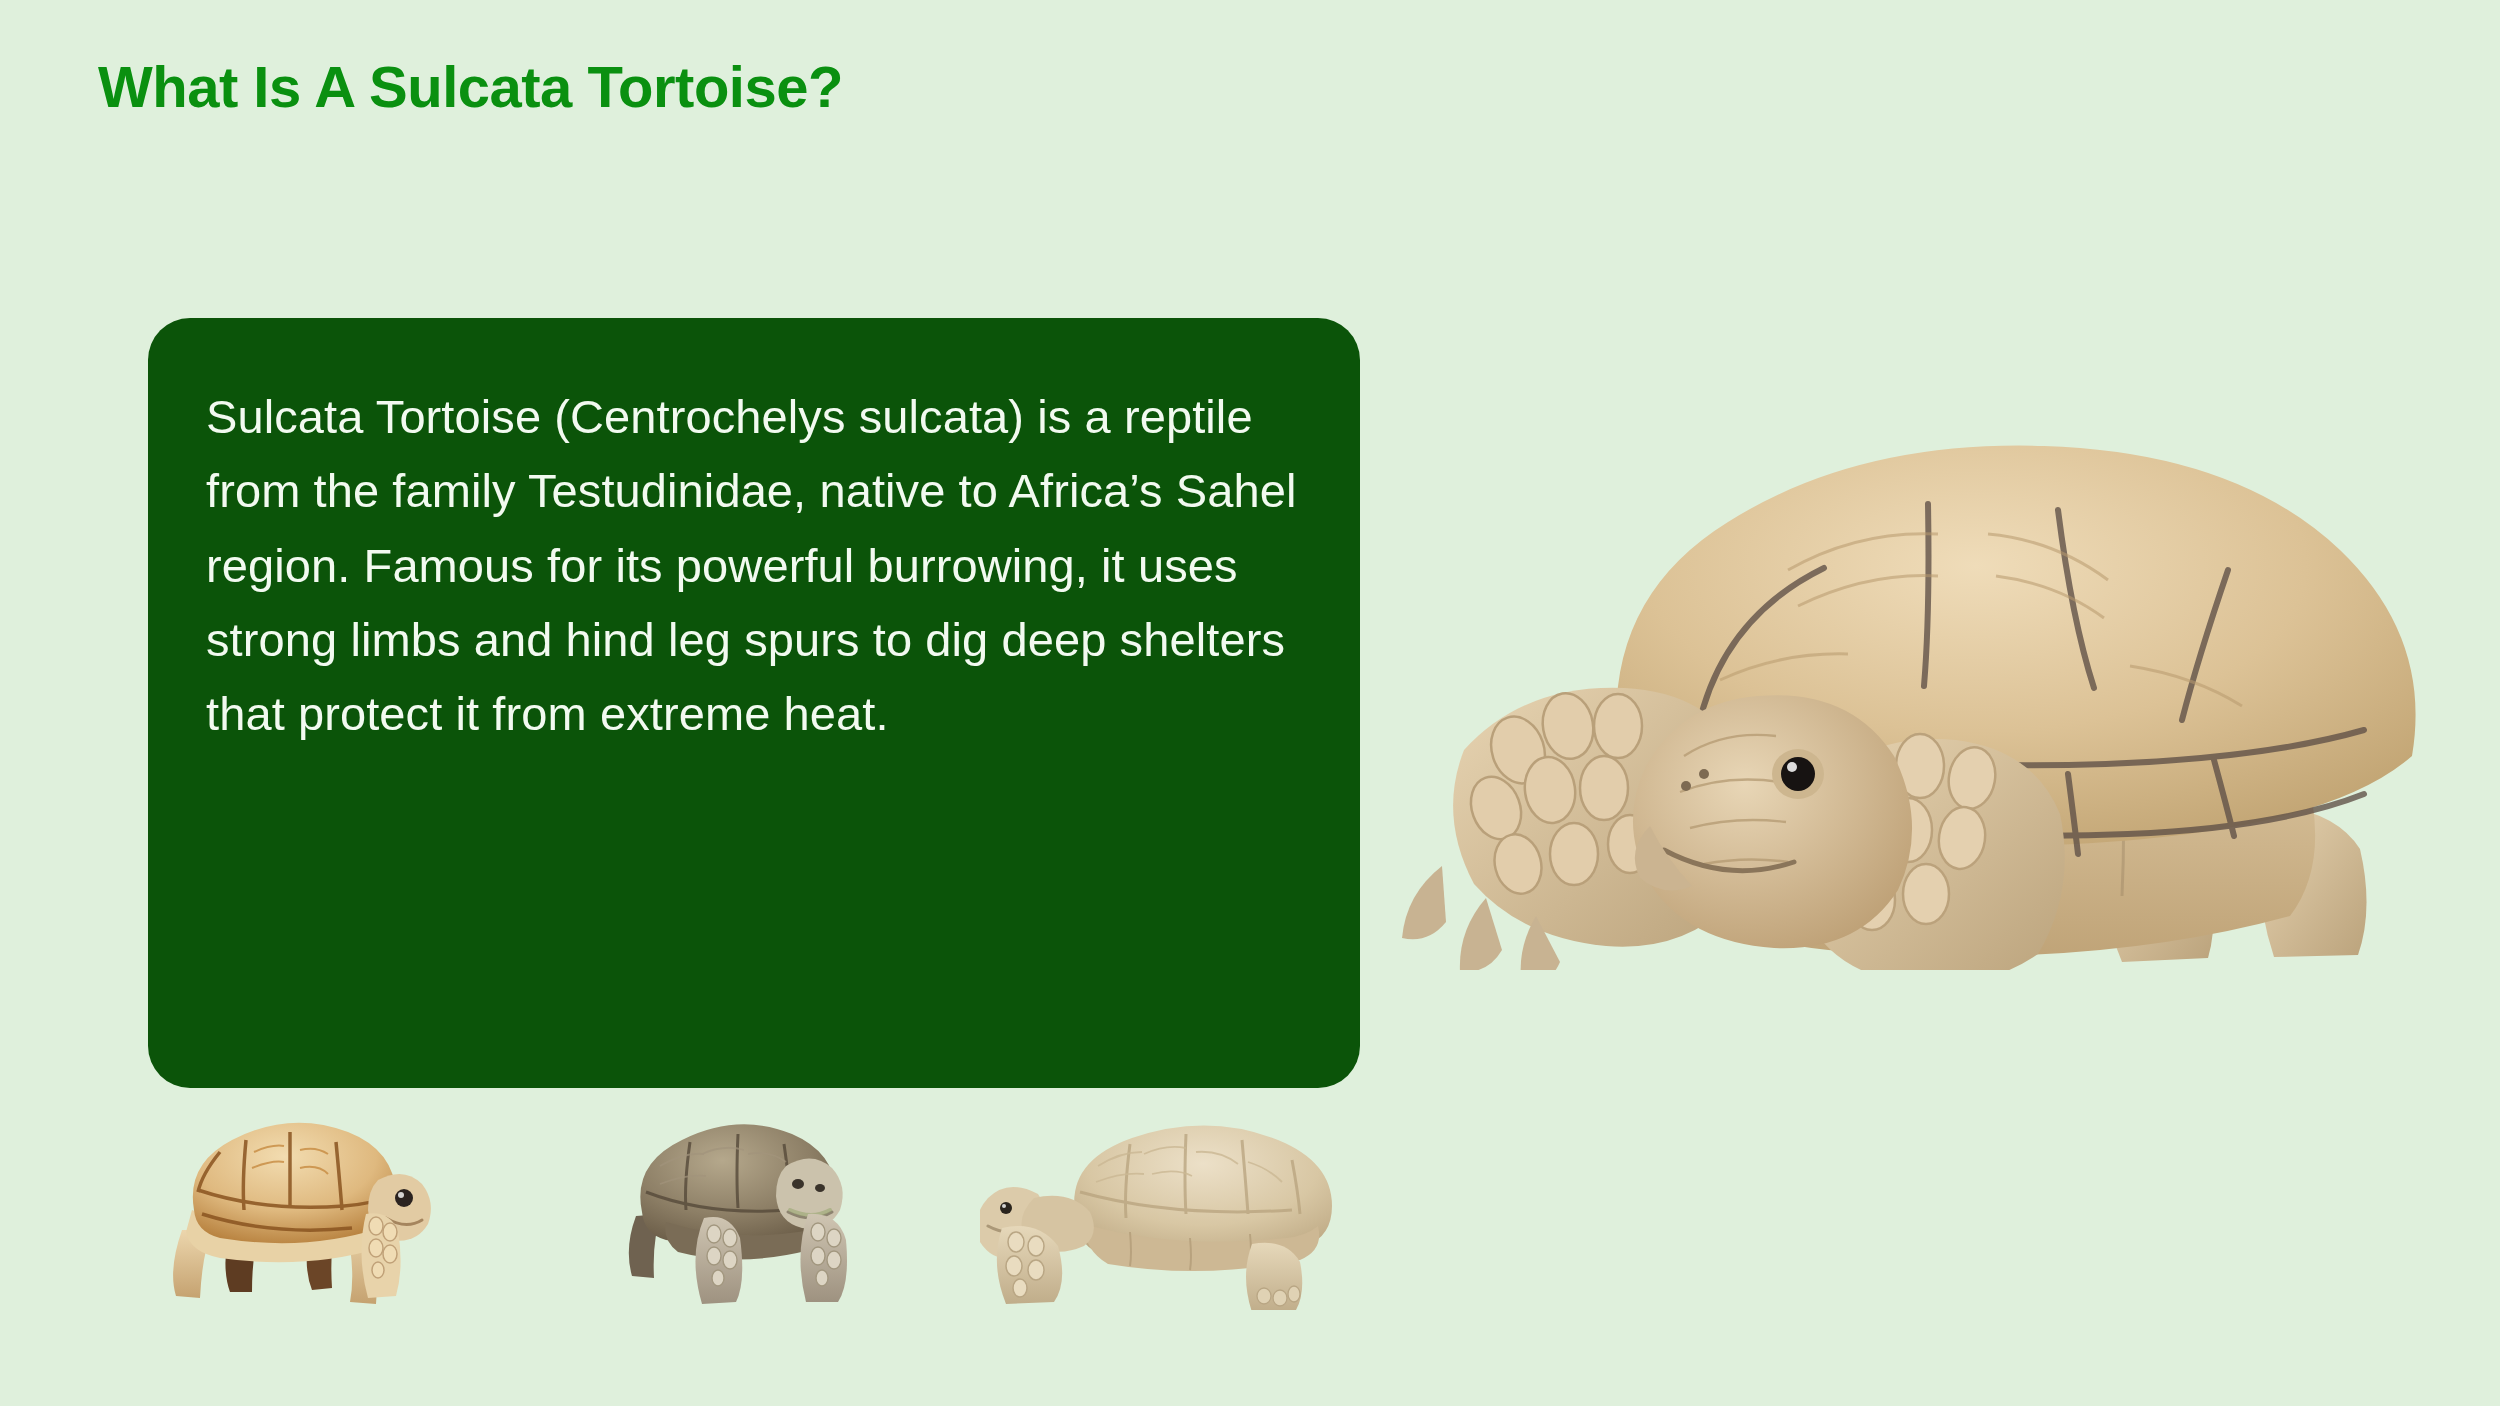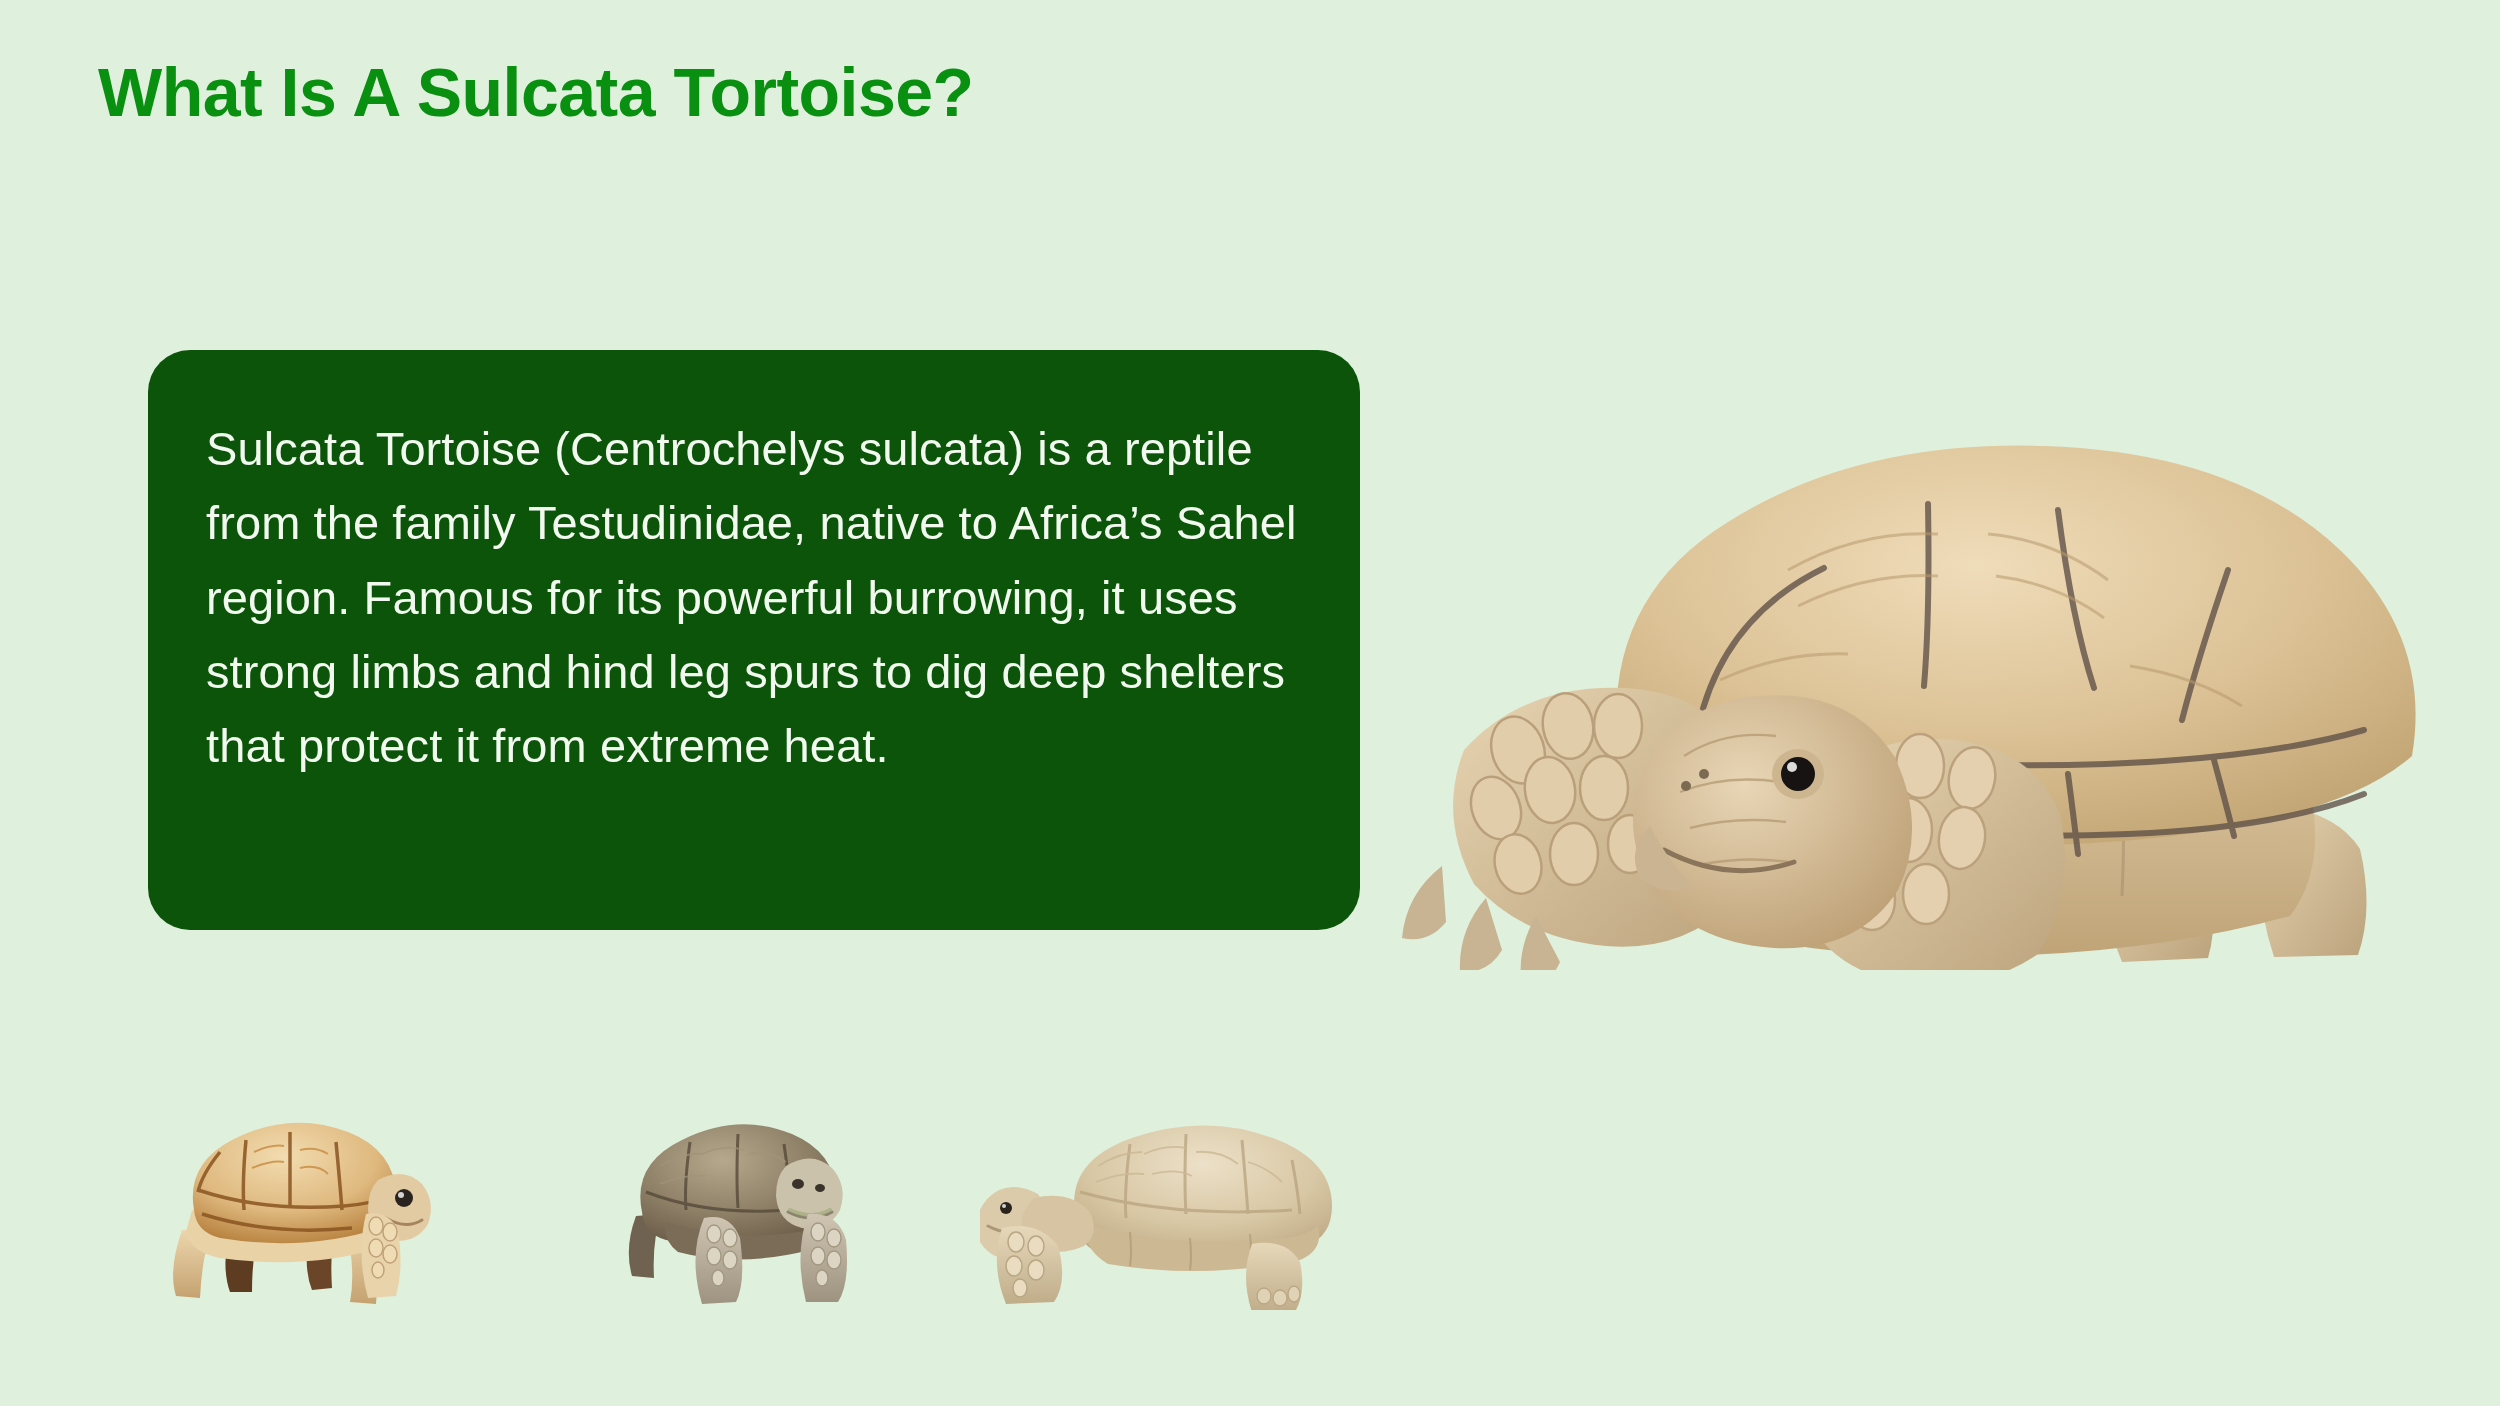--- a/index.html
+++ b/index.html
@@ -23,39 +23,38 @@
     height:1406px;
     background:#dff0dc;
     overflow:hidden;
   }
 
   
   .page-title {
     position:absolute;
     left:98px;
     top:55px;
-    font-size:68px;
+    font-size:58px;
     font-weight:bold;
     letter-spacing:-0.5px;
     color:#0a9010;
     line-height:1.1;
     white-space:nowrap;
   }
 
   
   .desc-card {
     position:absolute;
     left:148px;
     top:318px;
     width:1212px;
-    height:580px;
+    height:770px;
     background:#0b5409;
     border-radius:42px;
     padding:62px 58px 40px 58px;
-    margin-top:32px;
   }
 
   .desc-text {
     color:#f2faf0;
     font-size:47px;
     line-height:1.58;
     font-weight:400;
     letter-spacing:0.1px;
   }
 

